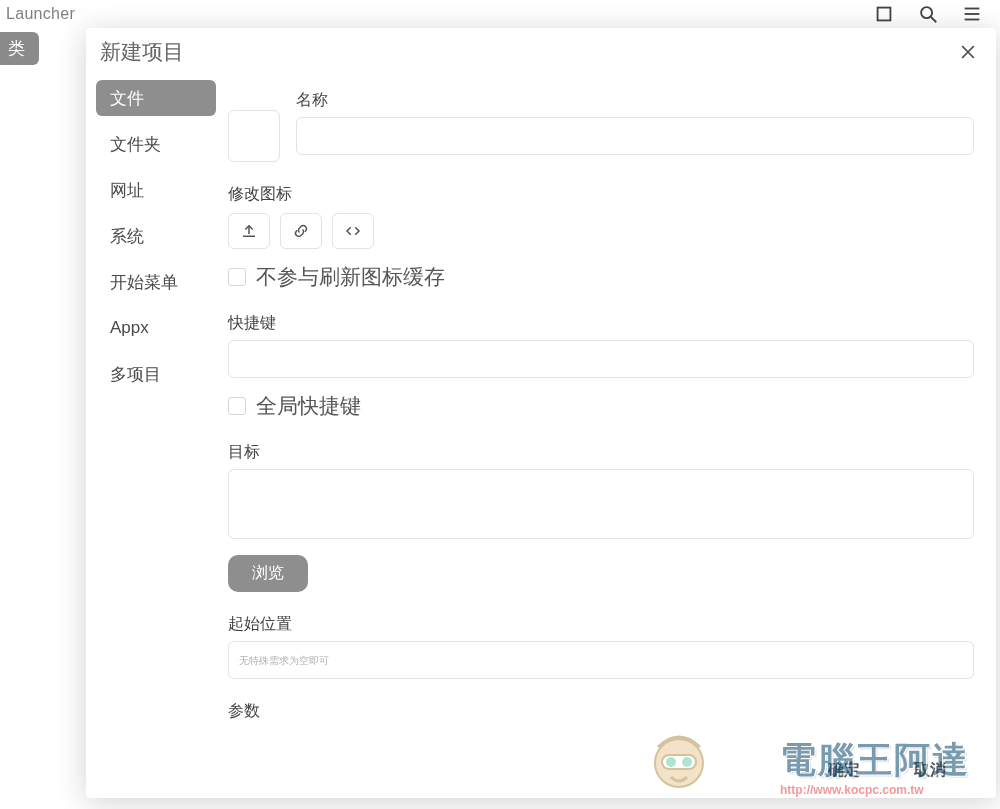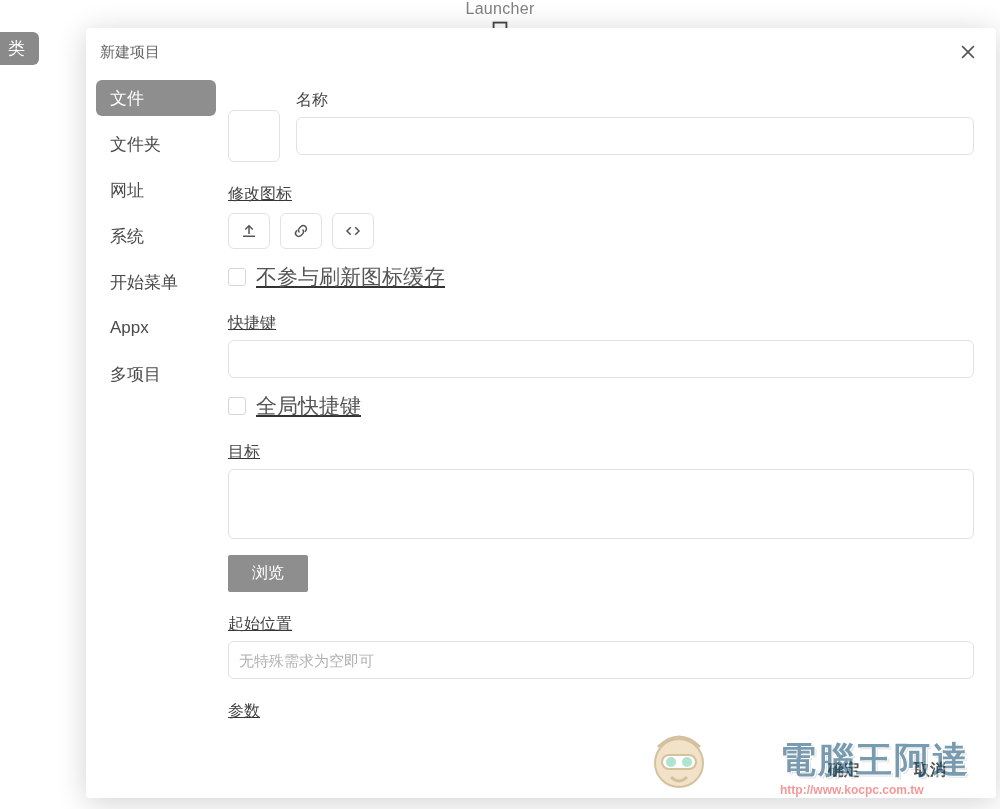--- a/index.html
+++ b/index.html
@@ -9,21 +9,20 @@
     background: #fff; color: #333;
   }
 
   
   .topbar {
     height: 28px;
     display: flex; align-items: center;
     padding: 0 6px;
     color: #808080;
     font-size: 16px;
-    flex-direction: column;
   }
   .topbar .title { font-weight: 400; letter-spacing: .3px; padding-left: 0; }
   .topbar .spacer { flex: 1; }
   .topbar .icon-btn {
     width: 44px; height: 28px;
     display: flex; align-items: center; justify-content: center;
     color: #555;
   }
   .topbar .icon-btn svg { width: 22px; height: 22px; stroke: #444; }
 
@@ -47,21 +46,21 @@
     background: #fff;
     border-radius: 4px;
     box-shadow: 0 4px 30px rgba(0,0,0,.18);
     display: flex; flex-direction: column;
   }
   .modal-head {
     display: flex; align-items: center;
     padding: 10px 14px 8px 14px;
   }
   .modal-title {
-    color: #666; font-size: 15px; font-weight: 400;
+    color: #666; font-size: 21px; font-weight: 400;
   }
   .modal-close {
     margin-left: auto;
     width: 28px; height: 28px;
     display: flex; align-items: center; justify-content: center;
     color: #555;
   }
   .modal-close svg { width: 20px; height: 20px; stroke: #555; }
 
   .modal-body {
@@ -111,32 +110,32 @@
     font-size: 16px; color: #444;
     margin-bottom: 6px;
     display: block;
   }
   .input, .textarea {
     width: 100%;
     height: 38px;
     border: 1px solid #e2e2e2;
     border-radius: 6px;
     background: #fff;
-    font-size: 15px;
+    font-size: 10px;
     padding: 0 10px;
     color: #333;
   }
   .textarea {
     height: 70px;
     padding: 8px 10px;
     resize: none;
   }
   .input::placeholder { color: #b0b0b0; }
 
-  .section { margin-top: 22px; text-decoration: underline; }
+  .section { margin-top: 22px; }
 
   .icon-actions {
     display: flex; gap: 10px;
     margin-top: 8px;
   }
   .icon-chip {
     width: 42px; height: 36px;
     border: 1px solid #e2e2e2;
     border-radius: 6px;
     display: flex; align-items: center; justify-content: center;
@@ -152,21 +151,21 @@
     width: 18px; height: 18px;
     border: 1px solid #d6d6d6;
     border-radius: 3px;
     background: #fff;
   }
 
   .browse-btn {
     margin-top: 12px;
     background: #8e8e8e;
     color: #fff;
-    border-radius: 2px;
+    border-radius: 10px;
     padding: 8px 24px;
     display: inline-flex;
     font-size: 16px;
   }
 
   
   .modal-foot {
     height: 56px;
     display: flex; align-items: center; justify-content: flex-end;
     gap: 54px;

